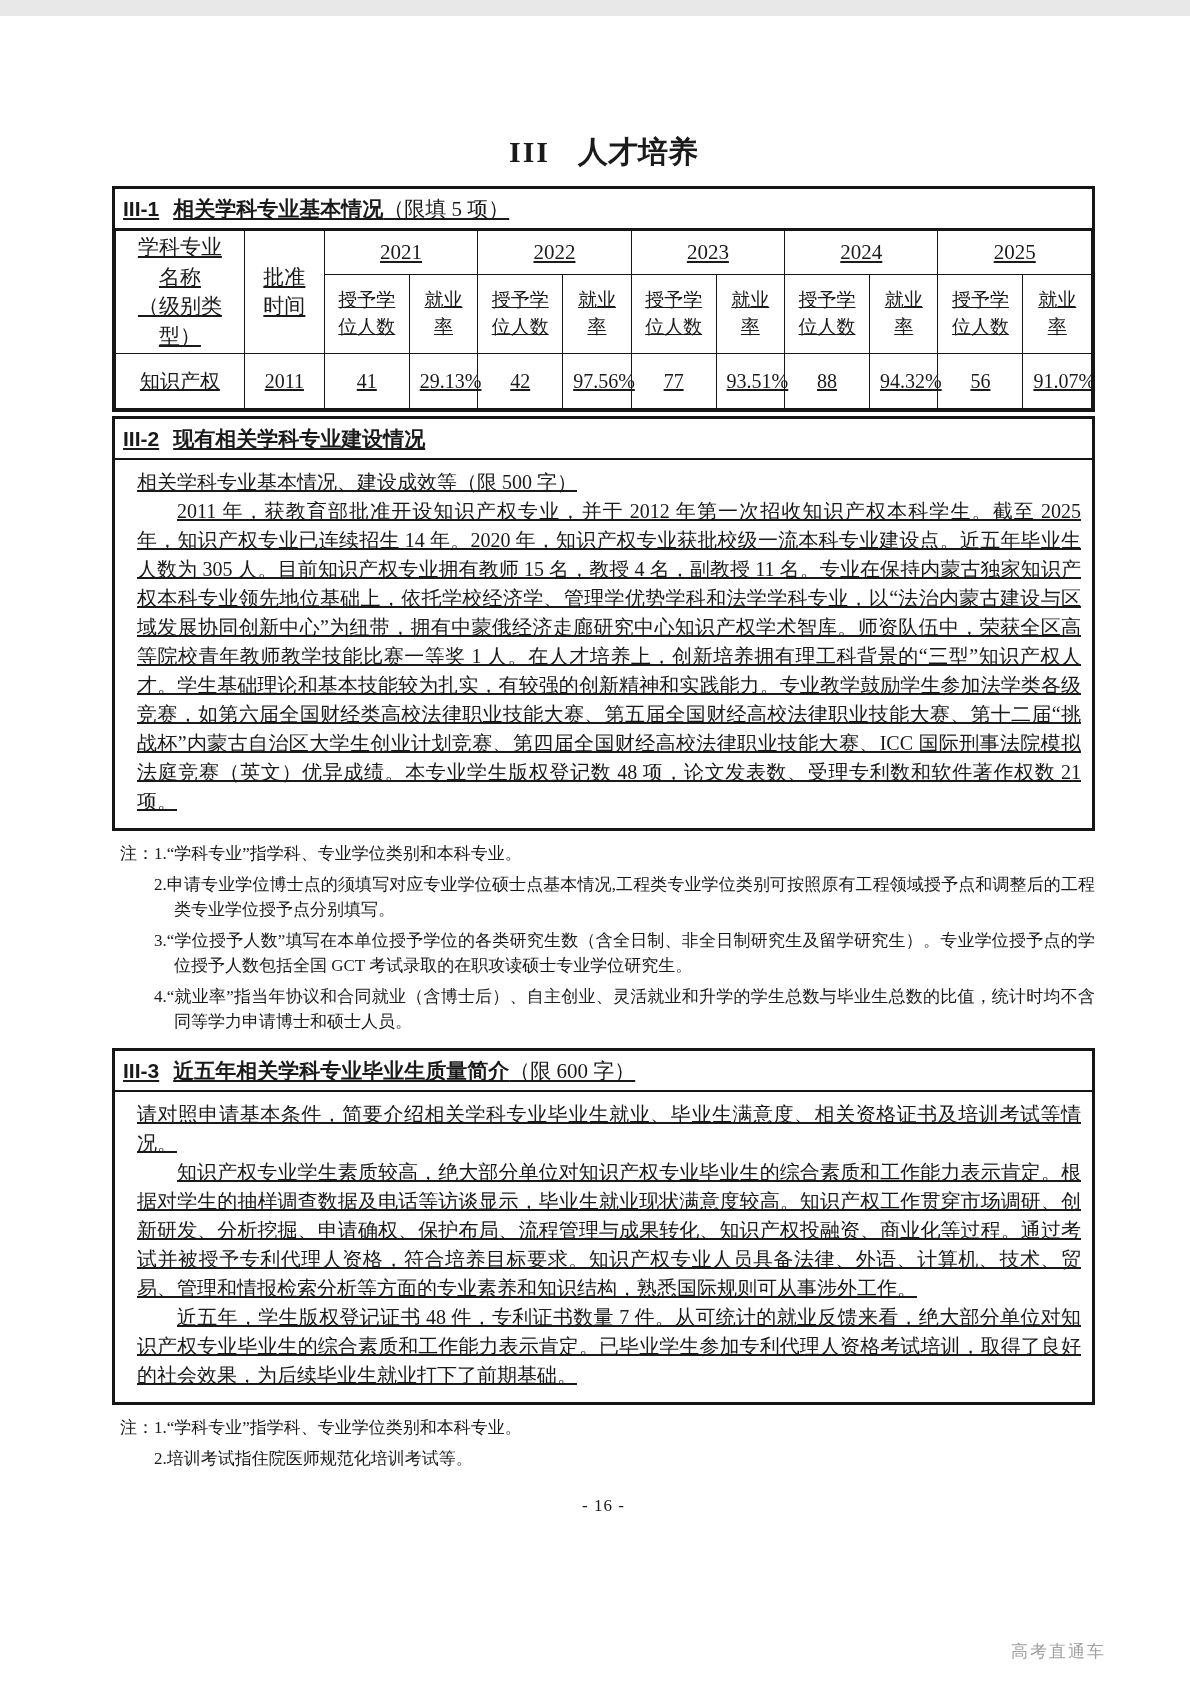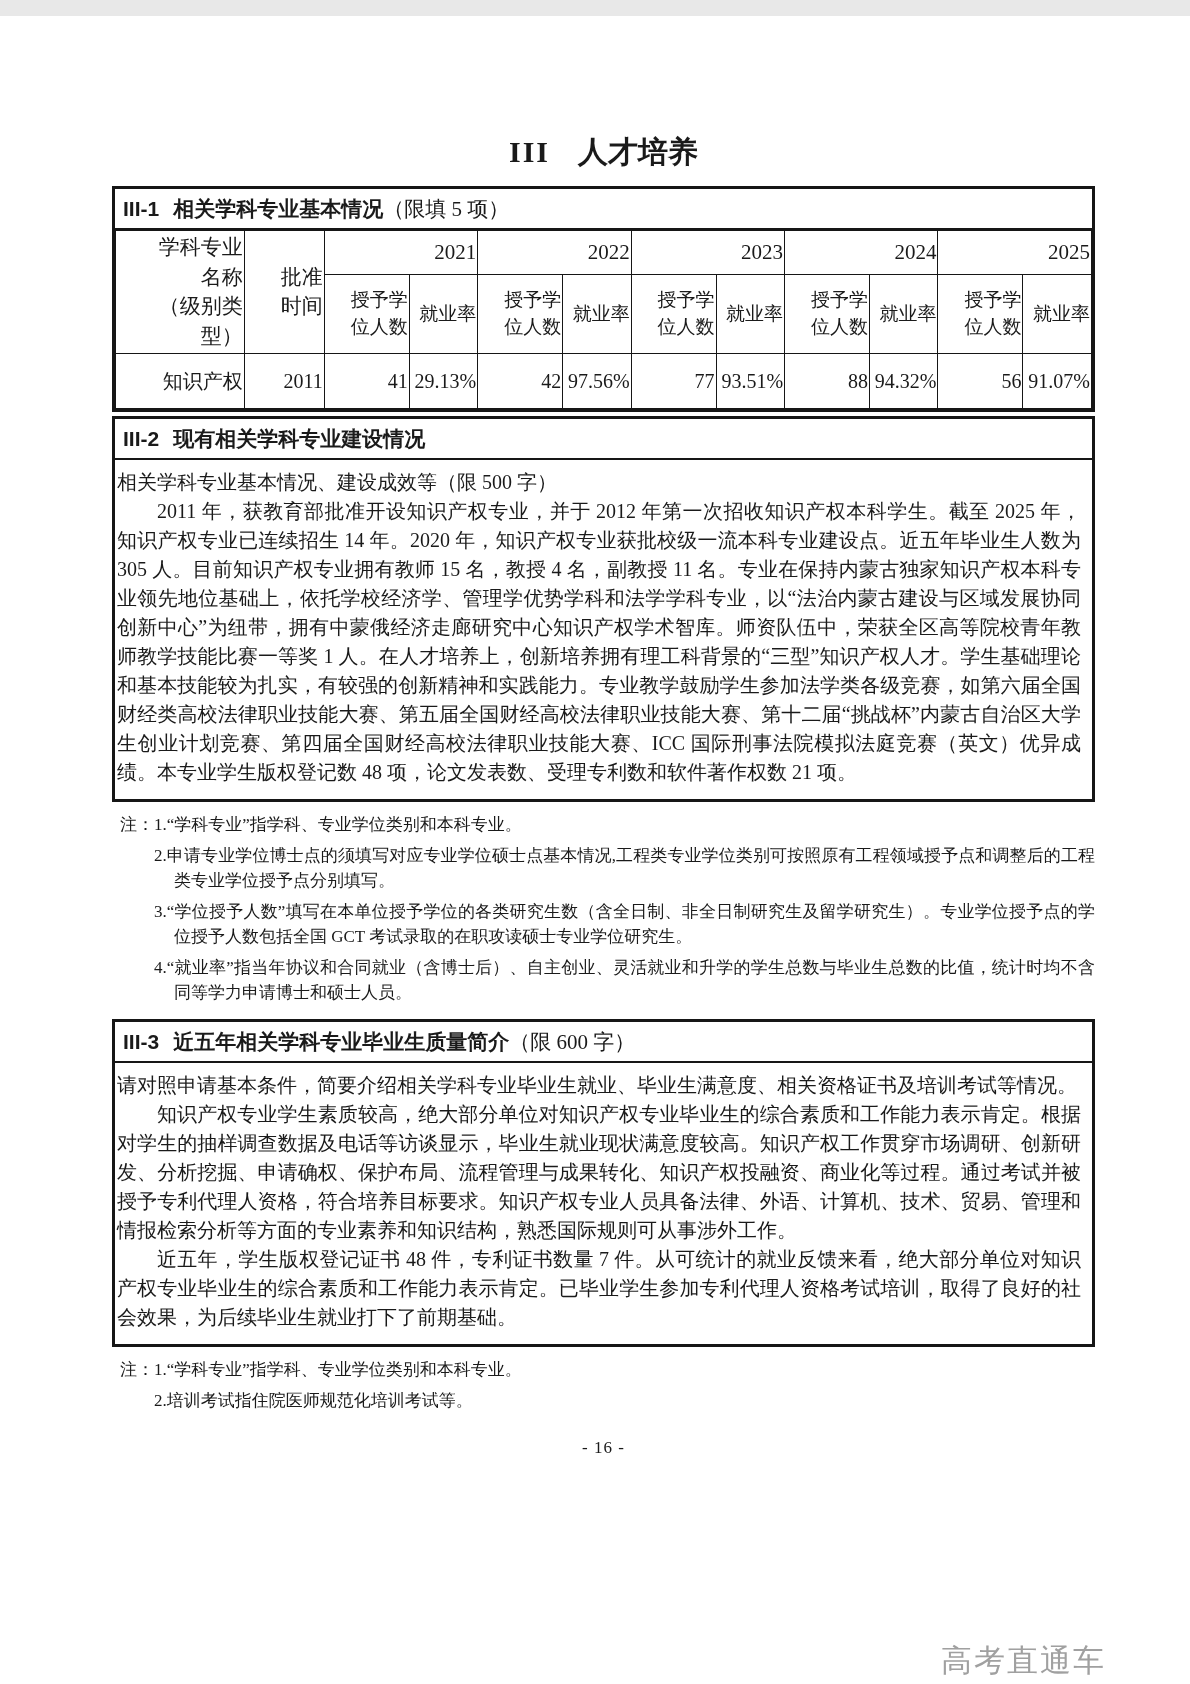--- a/index.html
+++ b/index.html
@@ -15,51 +15,51 @@
   .content { position:absolute; left:112px; top:118px; width:983px; }
 
   .doc-title {
     margin:0 0 16px 0;
     text-align:center;
     font-size:30px; font-weight:bold;
     line-height:1.2;
   }
   .doc-title .title-code { margin-right:28px; letter-spacing:2px; }
 
-  .box { border:3px solid #161616; background:#ffffff; }
+  .box { border:3px solid #161616; background:#ffffff;text-decoration:underline; }
   .box + .box { margin-top:4px; }
 
   .box-header {
     padding:5px 10px 4px 8px;
     border-bottom:2.5px solid #161616;
     font-size:21px; line-height:1.4;
   }
   .bh-code, .bh-label {
     font-weight:bold;
     font-family:"Liberation Sans","DejaVu Sans",sans-serif;
   }
   .bh-code { margin-right:14px; }
   .bh-limit { font-weight:normal; font-family:"Liberation Serif","DejaVu Serif",serif; }
 
   table.program-table {
     width:100%; border-collapse:collapse; table-layout:fixed;
   }
   .program-table td {
     border:1.6px solid #161616;
-    text-align:right; vertical-align:middle;
-    font-size:20px; padding:2px 1px;
+    text-align:center; vertical-align:middle;
+    font-size:20px; padding:2px 10px;
     line-height:1.4;
   }
   .pre-line { white-space:pre-line; }
   .tr-year td  { height:36px; font-size:21px; }
   .tr-sub td   { height:70px; font-size:19px; }
   .tr-data td  { height:50px; }
 
   .box-body {
-    padding:8px 11px 12px 2px;
+    padding:8px 11px 12px 22px;
     font-size:20px; line-height:1.45;
     text-align:justify;
   }
   .box-body p { margin:0; }
   .box-body p.indent { text-indent:2em; }
 
   .notes {
     display:flex;
     margin:10px 0 8px 8px;
     font-size:17px; line-height:1.5;
@@ -75,21 +75,21 @@
     margin-top:20px;
     text-align:center;
     font-size:17px;
     letter-spacing:1px;
   }
 
   .watermark {
     position:absolute;
     right:84px; top:1624px;
     font-family:"Liberation Sans","DejaVu Sans",sans-serif;
-    font-size:31px;
+    font-size:17px;
     color:#a0a0a0;
     letter-spacing:2px;
   }
 </style>
 </head>
 <body>
 
 <div class="page">
   <div class="content">
 

